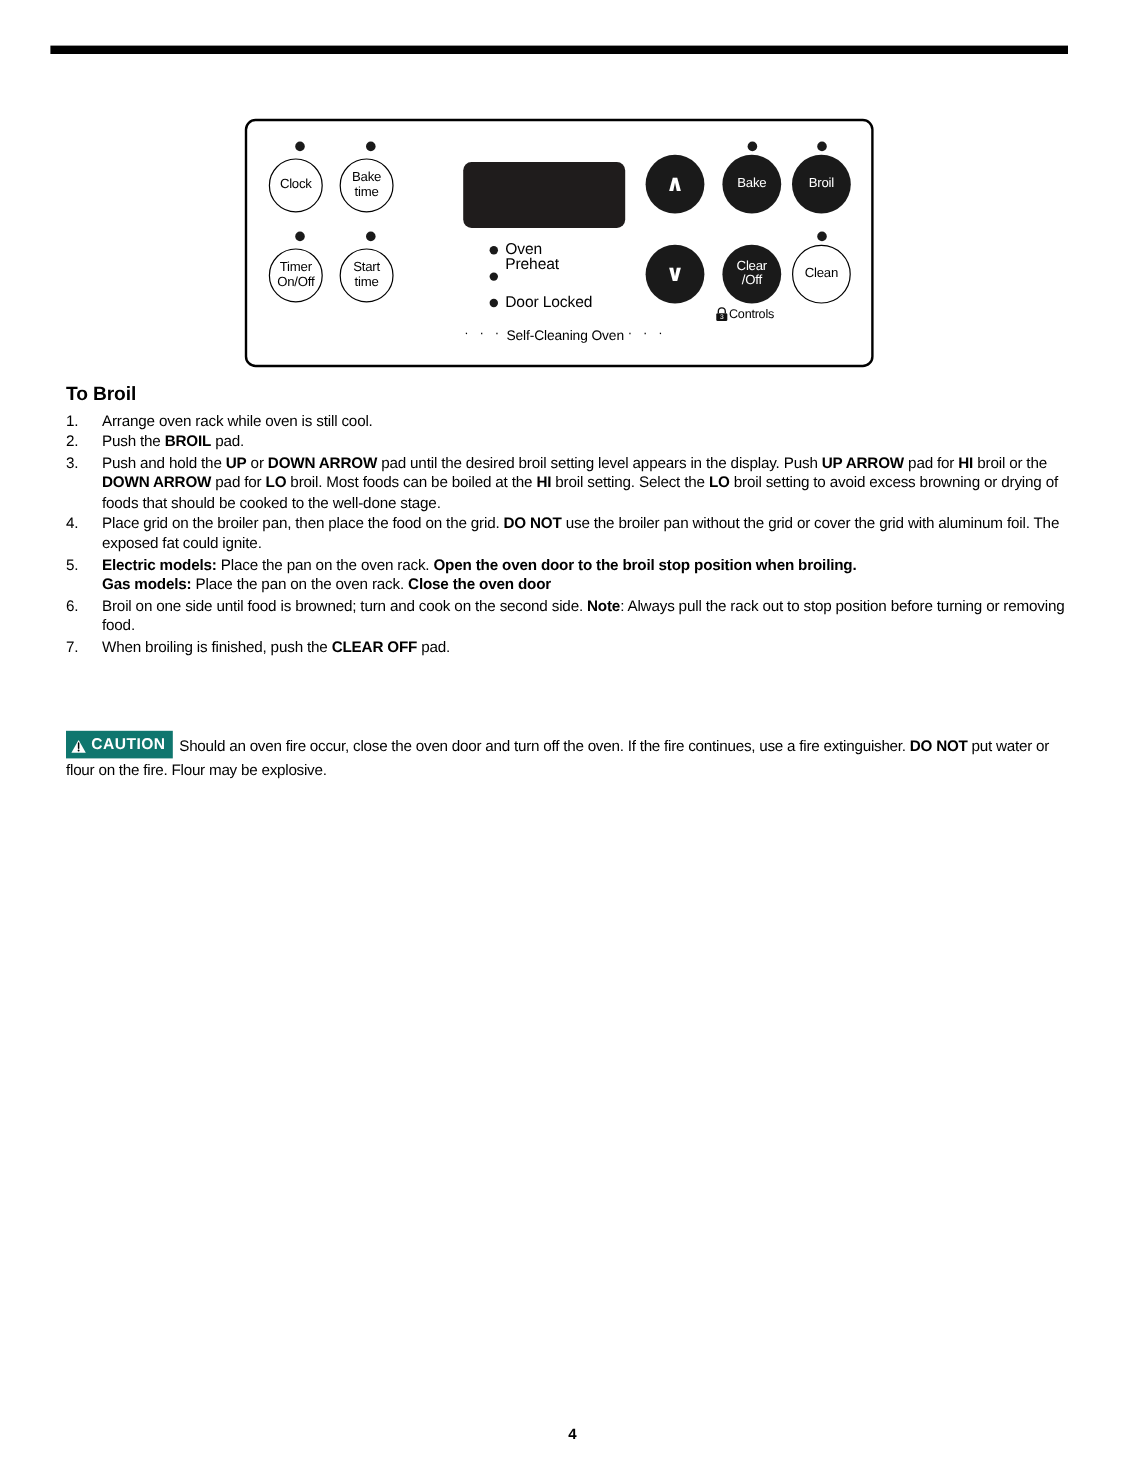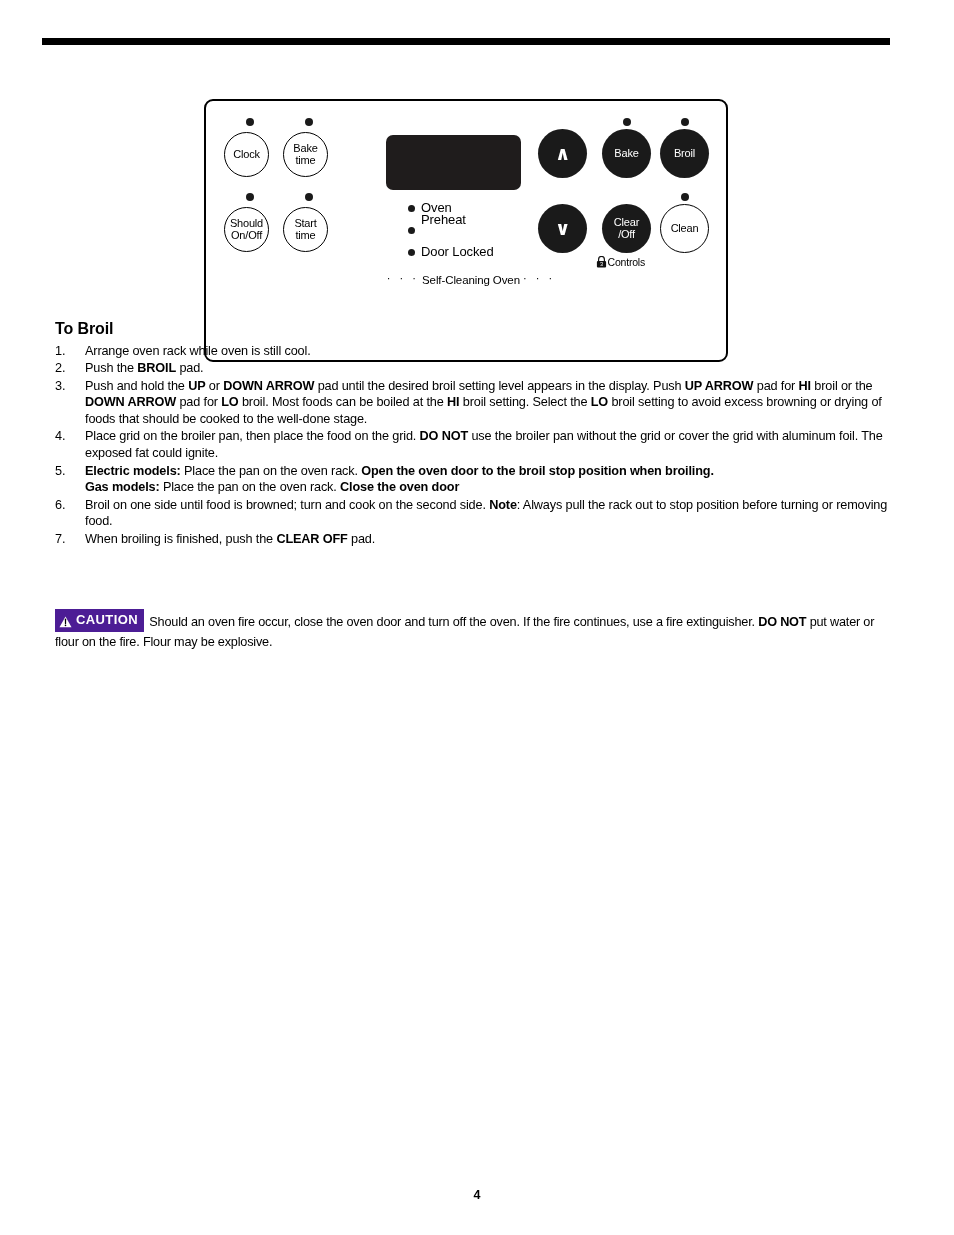--- a/index.html
+++ b/index.html
@@ -47,21 +47,21 @@
     font-weight: bold;
     letter-spacing: 0;
   }
 
   
   .panel {
     position: absolute;
     left: 204px;
     top: 99px;
     width: 524px;
-    height: 263px;
+    height: 207px;
     border: 2px solid #000;
     border-radius: 9px;
     box-sizing: border-box;
     background: #fff;
   }
 
   .btn {
     position: absolute;
     border-radius: 50%;
     box-sizing: border-box;
@@ -196,21 +196,21 @@
     left: 55px;
     top: 609px;
     width: 836px;
     font-size: 12.7px;
     line-height: 20px;
     letter-spacing: -0.2px;
   }
   .caution-badge {
     display: inline-flex;
     align-items: center;
-    background: #4c1d95;
+    background: #0f766e;
     color: #ffffff;
     font-weight: bold;
     font-size: 13px;
     letter-spacing: 0.4px;
     padding: 1px 6px 2px 4px;
     margin-right: 2px;
     vertical-align: -2px;
   }
   .warn-tri {
     display: inline-block;
@@ -249,21 +249,21 @@
 
     <div class="btn light" style="left:77px; top:31px; width:45px; height:45px;">
       <div>
         <span class="lbl">Bake</span>
         <span class="lbl">time</span>
       </div>
     </div>
 
     <div class="btn light" style="left:18px; top:106px; width:45px; height:45px;">
       <div>
-        <span class="lbl">Should</span>
+        <span class="lbl">Timer</span>
         <span class="lbl">On/Off</span>
       </div>
     </div>
 
     <div class="btn light" style="left:77px; top:106px; width:45px; height:45px;">
       <div>
         <span class="lbl">Start</span>
         <span class="lbl">time</span>
       </div>
     </div>

